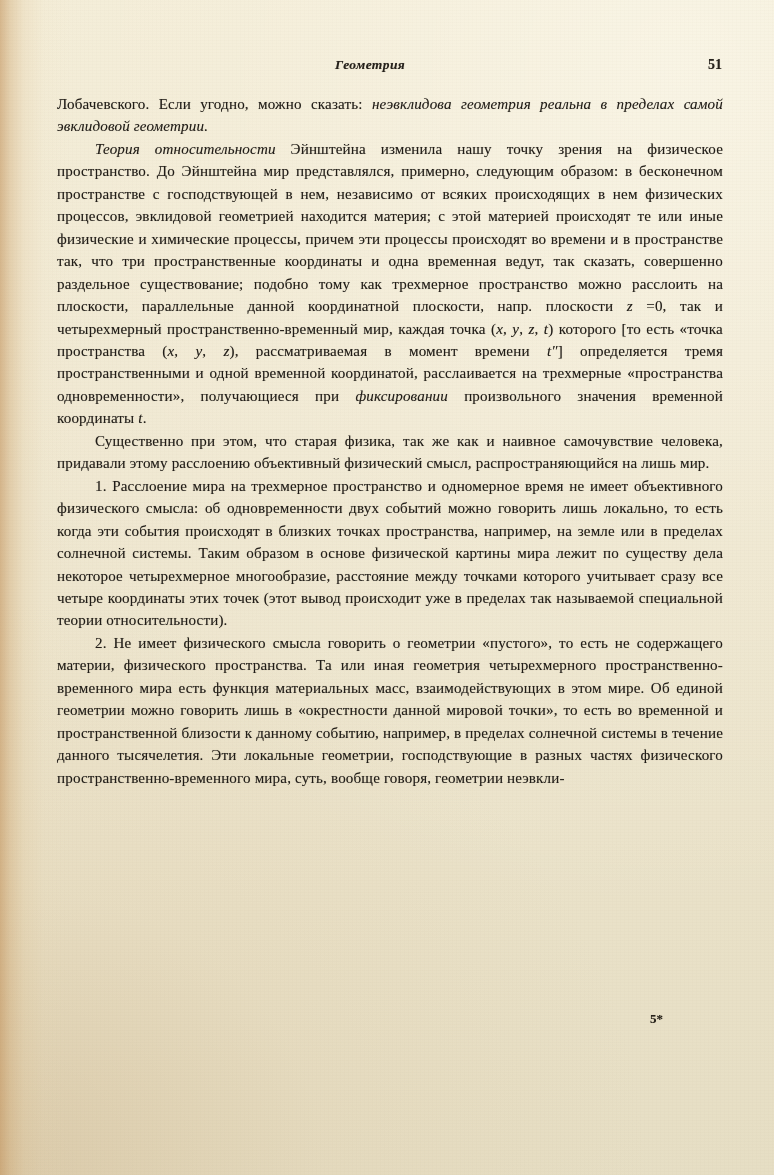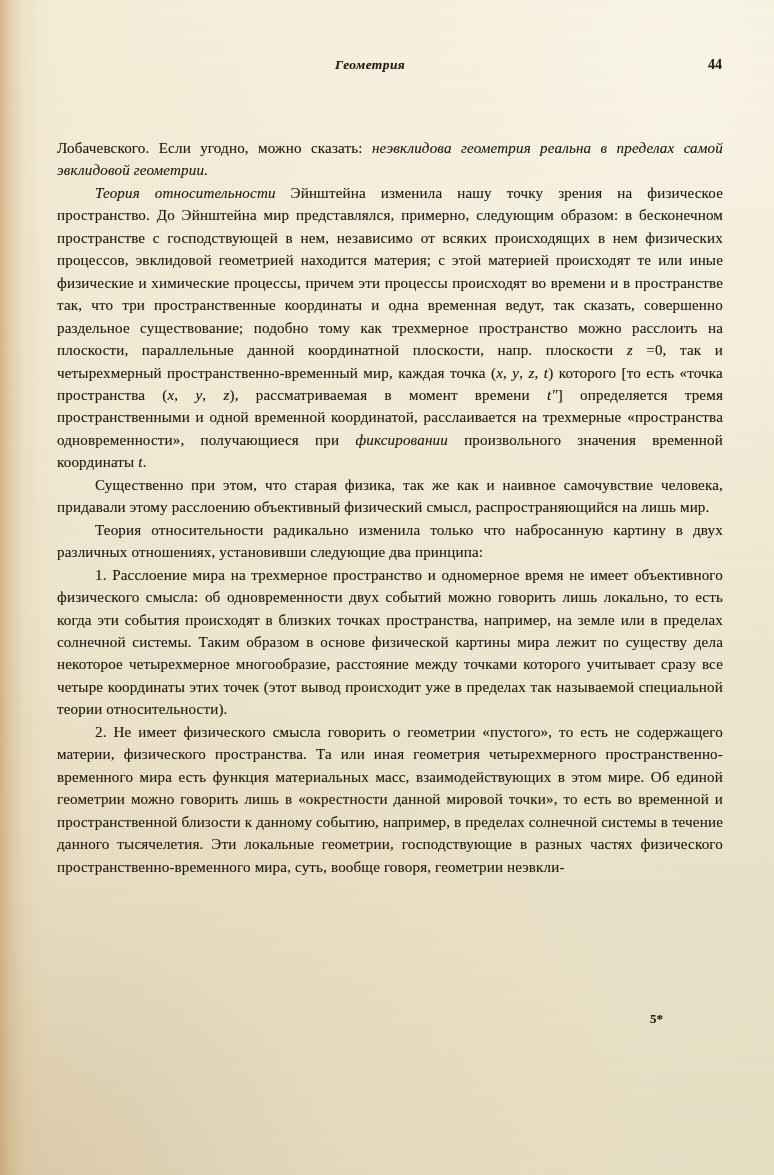--- a/index.html
+++ b/index.html
@@ -101,21 +101,20 @@
     text-align: justify;
     text-align-last: left;
     letter-spacing: 0.01em;
   }
   #textblock p {
     margin: 0;
     text-indent: 38px;
   }
   #textblock p.noindent {
     text-indent: 0;
-    margin-top: 44px;
   }
   #textblock i {
     font-style: italic;
   }
   #textblock .mathit {
     font-style: italic;
     font-family: "Liberation Serif", "DejaVu Serif", serif;
   }
 
   
@@ -139,27 +138,26 @@
 </style>
 </head>
 <body>
 
 <div id="page">
 
   <div id="grain"></div>
 
   <div id="runhead">
     <span class="rh-title">Геометрия</span>
-    <span class="rh-folio">44</span>
+    <span class="rh-folio">51</span>
   </div>
 
   <div id="textblock">
       <p id="p-lobachevsky" class="noindent"><span>Лобачевского. Если угодно, можно сказать: </span><i>неэвклидова геометрия реальна в пределах самой эвклидовой геометрии.</i></p>
       <p id="p-relativity-einstein"><i>Теория относительности</i><span> Эйнштейна изменила нашу точку зрения на физическое пространство. До Эйнштейна мир представлялся, примерно, следующим образом: в бесконечном пространстве с господствующей в нем, независимо от всяких происходящих в нем физических процессов, эвклидовой геометрией находится материя; с этой материей происходят те или иные физические и химические процессы, причем эти процессы происходят во времени и в пространстве так, что три пространственные координаты и одна временная ведут, так сказать, совершенно раздельное существование; подобно тому как трехмерное пространство можно расслоить на плоскости, параллельные данной координатной плоскости, напр. плоскости </span><span class="mathit">z</span><span> =0, так и четырехмерный пространственно-временный мир, каждая точка (</span><span class="mathit">x</span><span>, </span><span class="mathit">y</span><span>, </span><span class="mathit">z</span><span>, </span><span class="mathit">t</span><span>) которого [то есть «точка пространства (</span><span class="mathit">x</span><span>, </span><span class="mathit">y</span><span>, </span><span class="mathit">z</span><span>), рассматриваемая в момент времени </span><span class="mathit">t″</span><span>] определяется тремя пространственными и одной временной координатой, расслаивается на трехмерные «пространства одновременности», получающиеся при </span><i>фиксировании</i><span> произвольного значения временной координаты </span><span class="mathit">t</span><span>.</span></p>
       <p id="p-old-physics"><span>Существенно при этом, что старая физика, так же как и наивное самочувствие человека, придавали этому расслоению объективный физический смысл, распространяющийся на лишь мир.</span></p>
-      <p id="p-two-principles"><span>Теория относительности радикально изменила только что набросанную картину в двух различных отношениях, установивши следующие два принципа:</span></p>
       <p id="p-principle-1"><span>1. Расслоение мира на трехмерное пространство и одномерное время не имеет объективного физического смысла: об одновременности двух событий можно говорить лишь локально, то есть когда эти события происходят в близких точках пространства, например, на земле или в пределах солнечной системы. Таким образом в основе физической картины мира лежит по существу дела некоторое четырехмерное многообразие, расстояние между точками которого учитывает сразу все четыре координаты этих точек (этот вывод происходит уже в пределах так называемой специальной теории относительности).</span></p>
       <p id="p-principle-2"><span>2. Не имеет физического смысла говорить о геометрии «пустого», то есть не содержащего материи, физического пространства. Та или иная геометрия четырехмерного пространственно-временного мира есть функция материальных масс, взаимодействующих в этом мире. Об единой геометрии можно говорить лишь в «окрестности данной мировой точки», то есть во временной и пространственной близости к данному событию, например, в пределах солнечной системы в течение данного тысячелетия. Эти локальные геометрии, господствующие в разных частях физического пространственно-временного мира, суть, вообще говоря, геометрии неэвкли-</span></p>
     </div>
 
   <div id="signature">5*</div>
 
 </div>
 
 </body></html>

